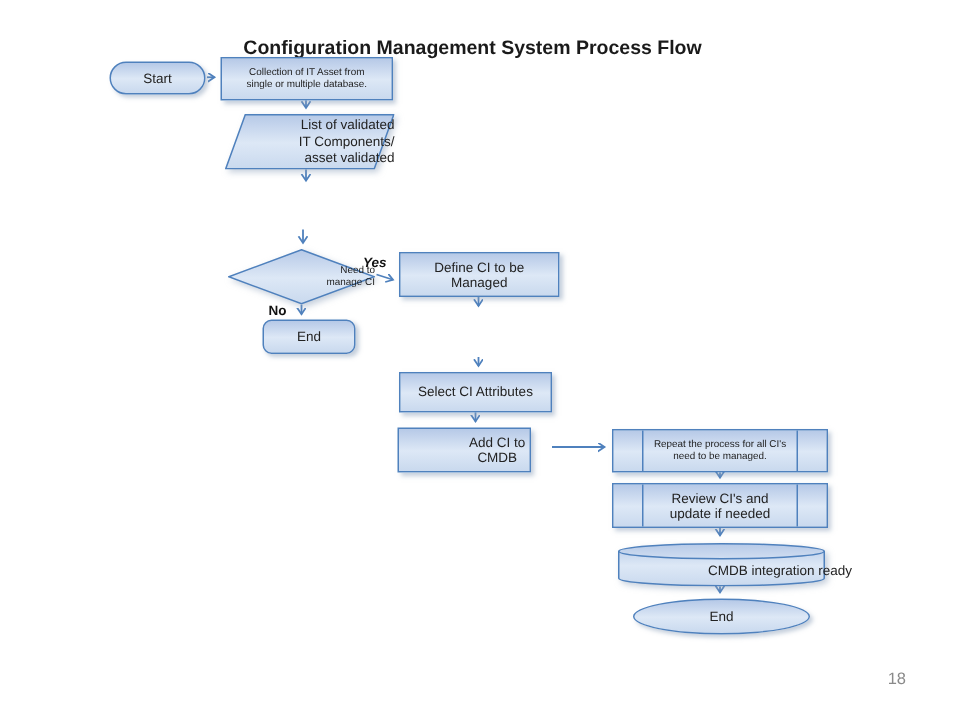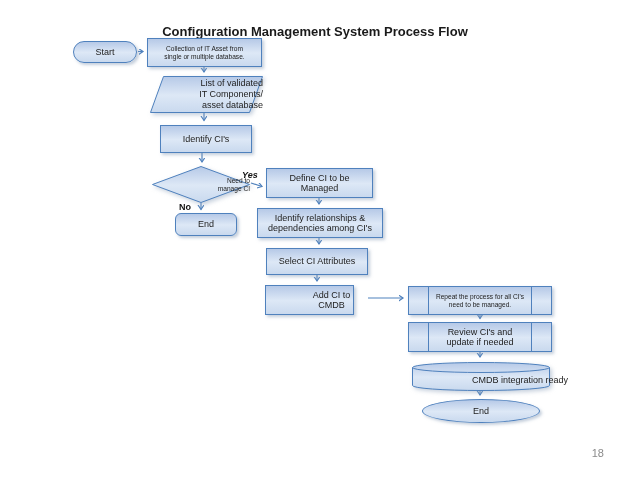--- a/index.html
+++ b/index.html
@@ -89,27 +89,24 @@
     <span>single or multiple database.</span>
   </div>
 
   <div class="shape-wrap" style="left:150px;top:76px;width:113px;height:37px;">
     <svg width="113" height="37" viewBox="0 0 113 37">
       <polygon points="13.5,0.5 112.5,0.5 99.5,36.5 0.5,36.5" fill="url(#nodeGrad)" stroke="#4f81bd" stroke-width="1"></polygon>
     </svg>
     <div class="shape-text">
       <span>List of validated</span>
       <span>IT Components/</span>
-      <span>asset database</span>
+      <span>asset validated</span>
     </div>
   </div>
 
-  <div class="node" style="left:160px;top:125px;width:92px;height:28px;">
-    <span>Identify CI's</span>
-  </div>
 
   <div class="shape-wrap" style="left:152px;top:166px;width:98px;height:37px;">
     <svg width="98" height="37" viewBox="0 0 98 37">
       <polygon points="49,0.5 97.5,18.5 49,36.5 0.5,18.5" fill="url(#nodeGrad)" stroke="#4f81bd" stroke-width="1"></polygon>
     </svg>
     <div class="shape-text small">
       <span>Need to</span>
       <span>manage CI</span>
     </div>
   </div>
@@ -119,24 +116,20 @@
 
   <div class="node" style="left:266px;top:168px;width:107px;height:30px;">
     <span>Define CI to be</span>
     <span>Managed</span>
   </div>
 
   <div class="node rounded" style="left:175px;top:213px;width:62px;height:23px;">
     <span>End</span>
   </div>
 
-  <div class="node" style="left:257px;top:208px;width:126px;height:30px;">
-    <span>Identify relationships &amp;</span>
-    <span>dependencies among CI's</span>
-  </div>
 
   <div class="node" style="left:266px;top:248px;width:102px;height:27px;">
     <span>Select CI Attributes</span>
   </div>
 
   <div class="node" style="left:265px;top:285px;width:89px;height:30px;padding-left:44px;">
     <span>Add CI to CMDB</span>
   </div>
 
   <div class="node predef small" style="left:408px;top:286px;width:144px;height:29px;">

